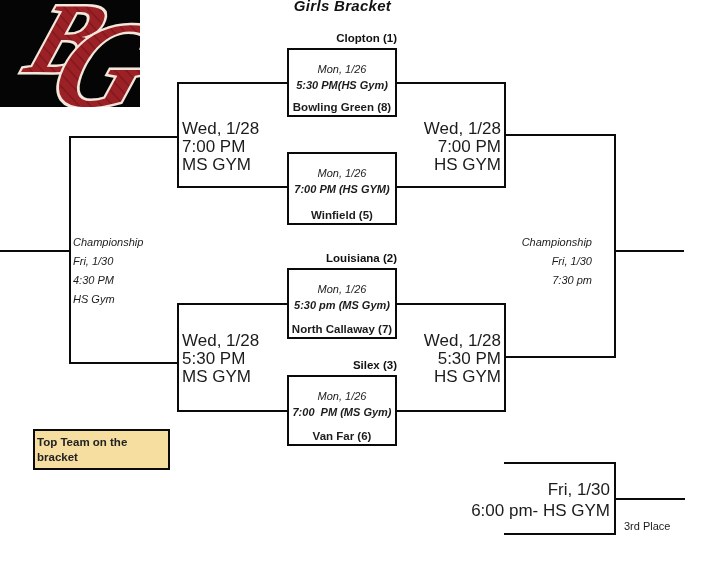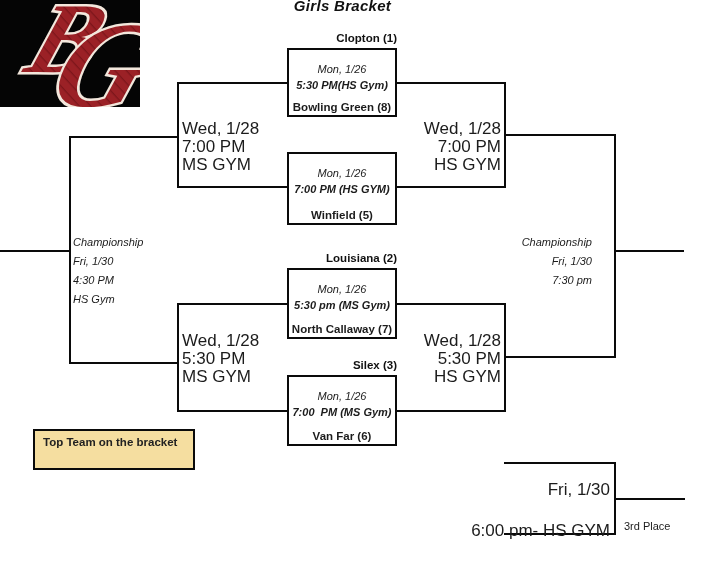--- a/index.html
+++ b/index.html
@@ -24,22 +24,22 @@
   .game-box .bd{top:13px;}
   .game-box .bt{top:29px;font-weight:bold;}
   .game-box .team{
     position:absolute;left:0;bottom:2px;width:100%;text-align:center;font-weight:bold;font-size:11.5px;white-space:pre;
   }
   .slot{position:absolute;font-size:17px;line-height:18px;}
   .slot.ra{text-align:right;}
   .big-slot{position:absolute;font-style:italic;font-size:11px;line-height:19px;}
   .big-slot.ra{text-align:right;}
   .note-box{
-    position:absolute;left:33px;top:429px;width:162px;height:41px;box-sizing:border-box;
-    border:2px solid #0a0a0a;background:#F5DEA0;padding:4px 0 0 8px;
+    position:absolute;left:33px;top:429px;width:137px;height:41px;box-sizing:border-box;
+    border:2px solid #0a0a0a;background:#F5DEA0;padding:4px 0 0 2px;
     font-weight:bold;font-size:11.5px;line-height:15px;color:#222;
   }
   .third-label{position:absolute;font-size:11px;color:#1c1c1c;}
   .logo{position:absolute;left:0;top:0;}
 </style>
 </head>
 <body>
 
 <div class="stage">
 
@@ -142,20 +142,20 @@
     <div>HS Gym</div>
   </div>
 
   <div class="big-slot ra" style="left:472px;top:233px;width:120px;">
     <div>Championship</div>
     <div>Fri, 1/30</div>
     <div>7:30 pm</div>
   </div>
 
   <div class="slot ra" style="left:500px;top:481px;width:110px;">Fri, 1/30</div>
-  <div class="slot ra" style="left:455px;top:502px;width:155px;margin-top:20px;">6:00 pm- HS GYM</div>
+  <div class="slot ra" style="left:455px;top:502px;width:155px;">6:00 pm- HS GYM</div>
   <div class="third-label" style="left:624px;top:520px;">3rd Place</div>
 
   <div class="note-box">
     <div>Top Team on the bracket</div>
   </div>
 
 </div>
 
 </body></html>

